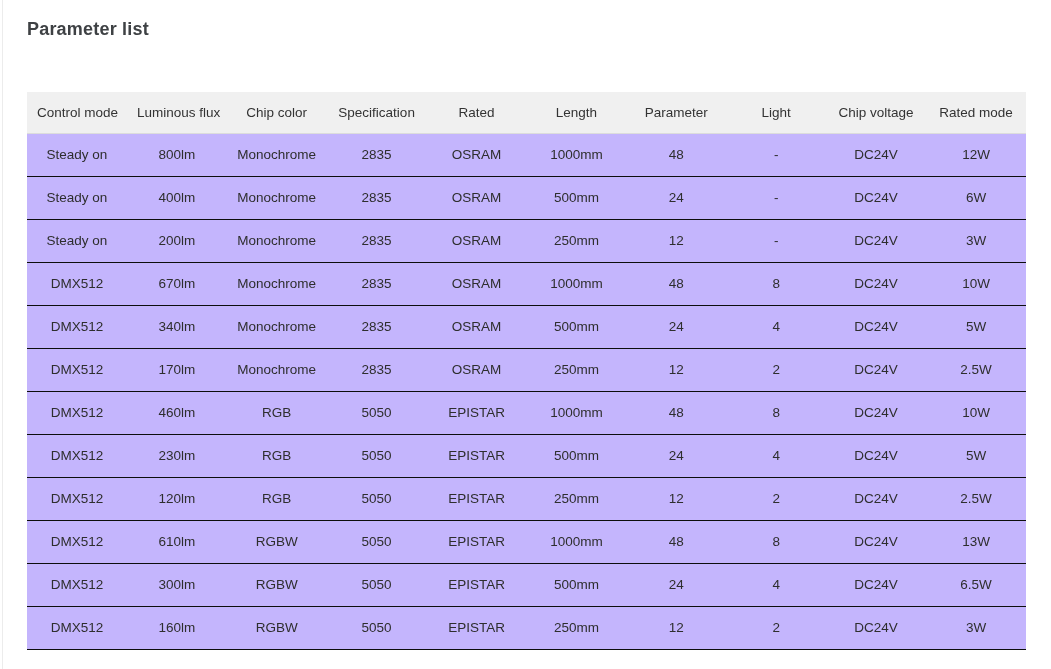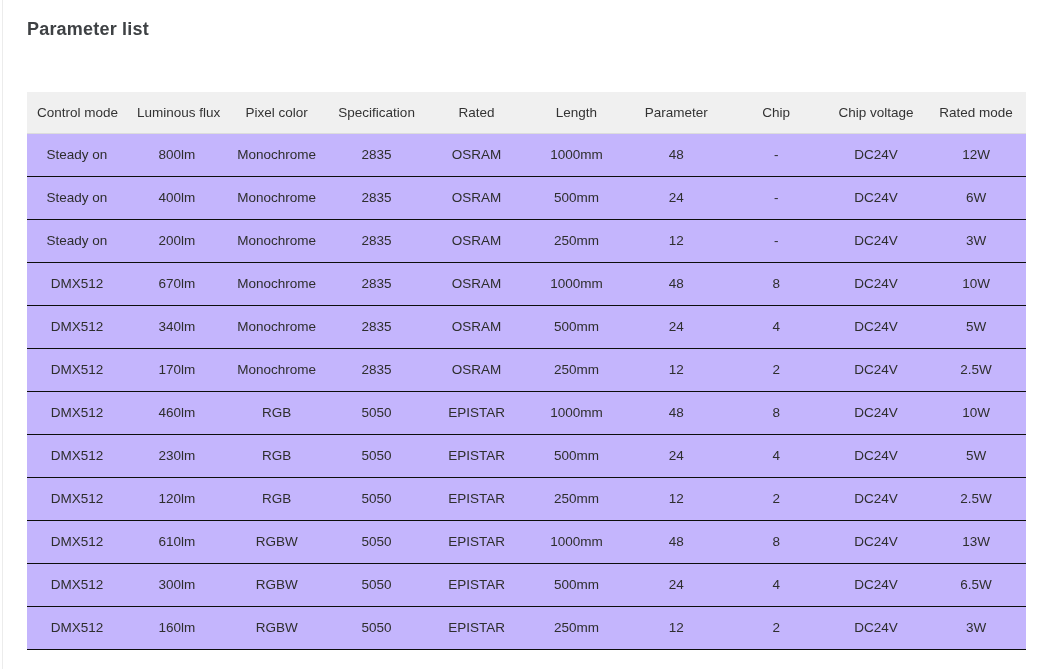--- a/index.html
+++ b/index.html
@@ -79,26 +79,26 @@
 <div class="page">
   <div class="page-edge"></div>
 
   <div class="page-title">Parameter list</div>
 
   <table class="param-table">
     <thead>
       <tr>
           <th>Control mode</th>
           <th>Luminous flux</th>
-          <th>Pixel color</th>
+          <th>Chip color</th>
           <th>Specification</th>
           <th>Rated</th>
           <th>Length</th>
           <th>Parameter</th>
-          <th>Chip</th>
+          <th>Light</th>
           <th>Chip voltage</th>
           <th>Rated mode</th>
         </tr>
     </thead>
     <tbody>
         <tr>
           <td>Steady on</td>
           <td>800lm</td>
           <td>Monochrome</td>
           <td>2835</td>

